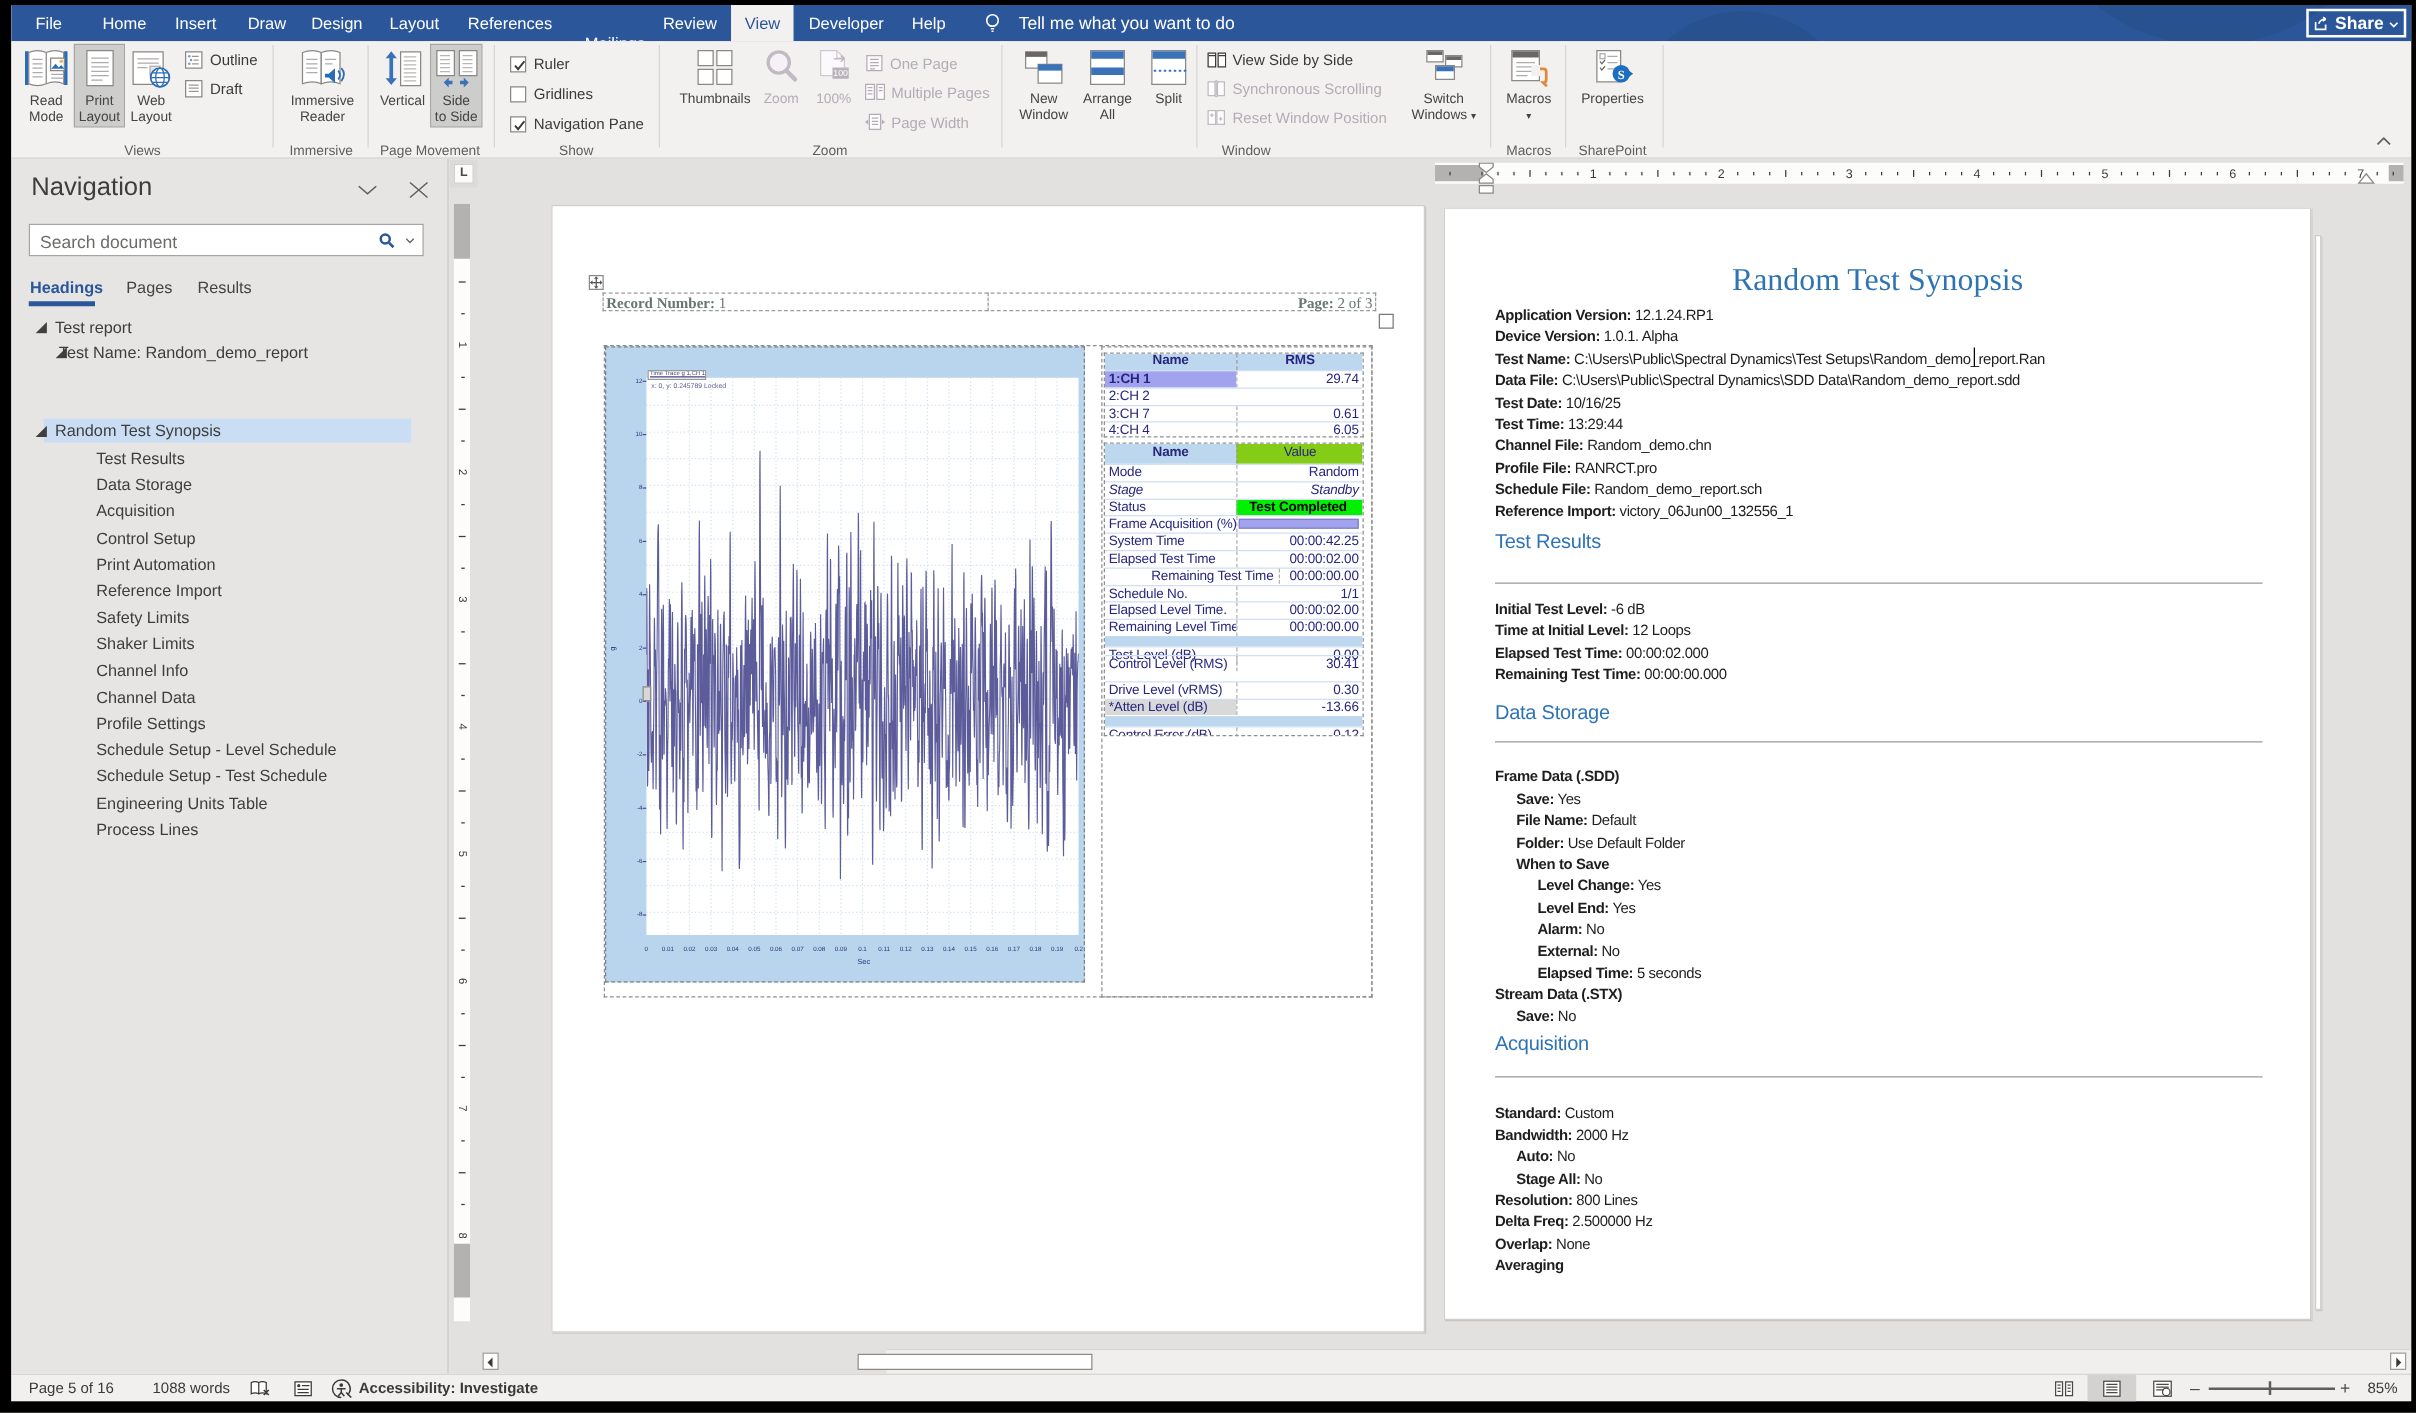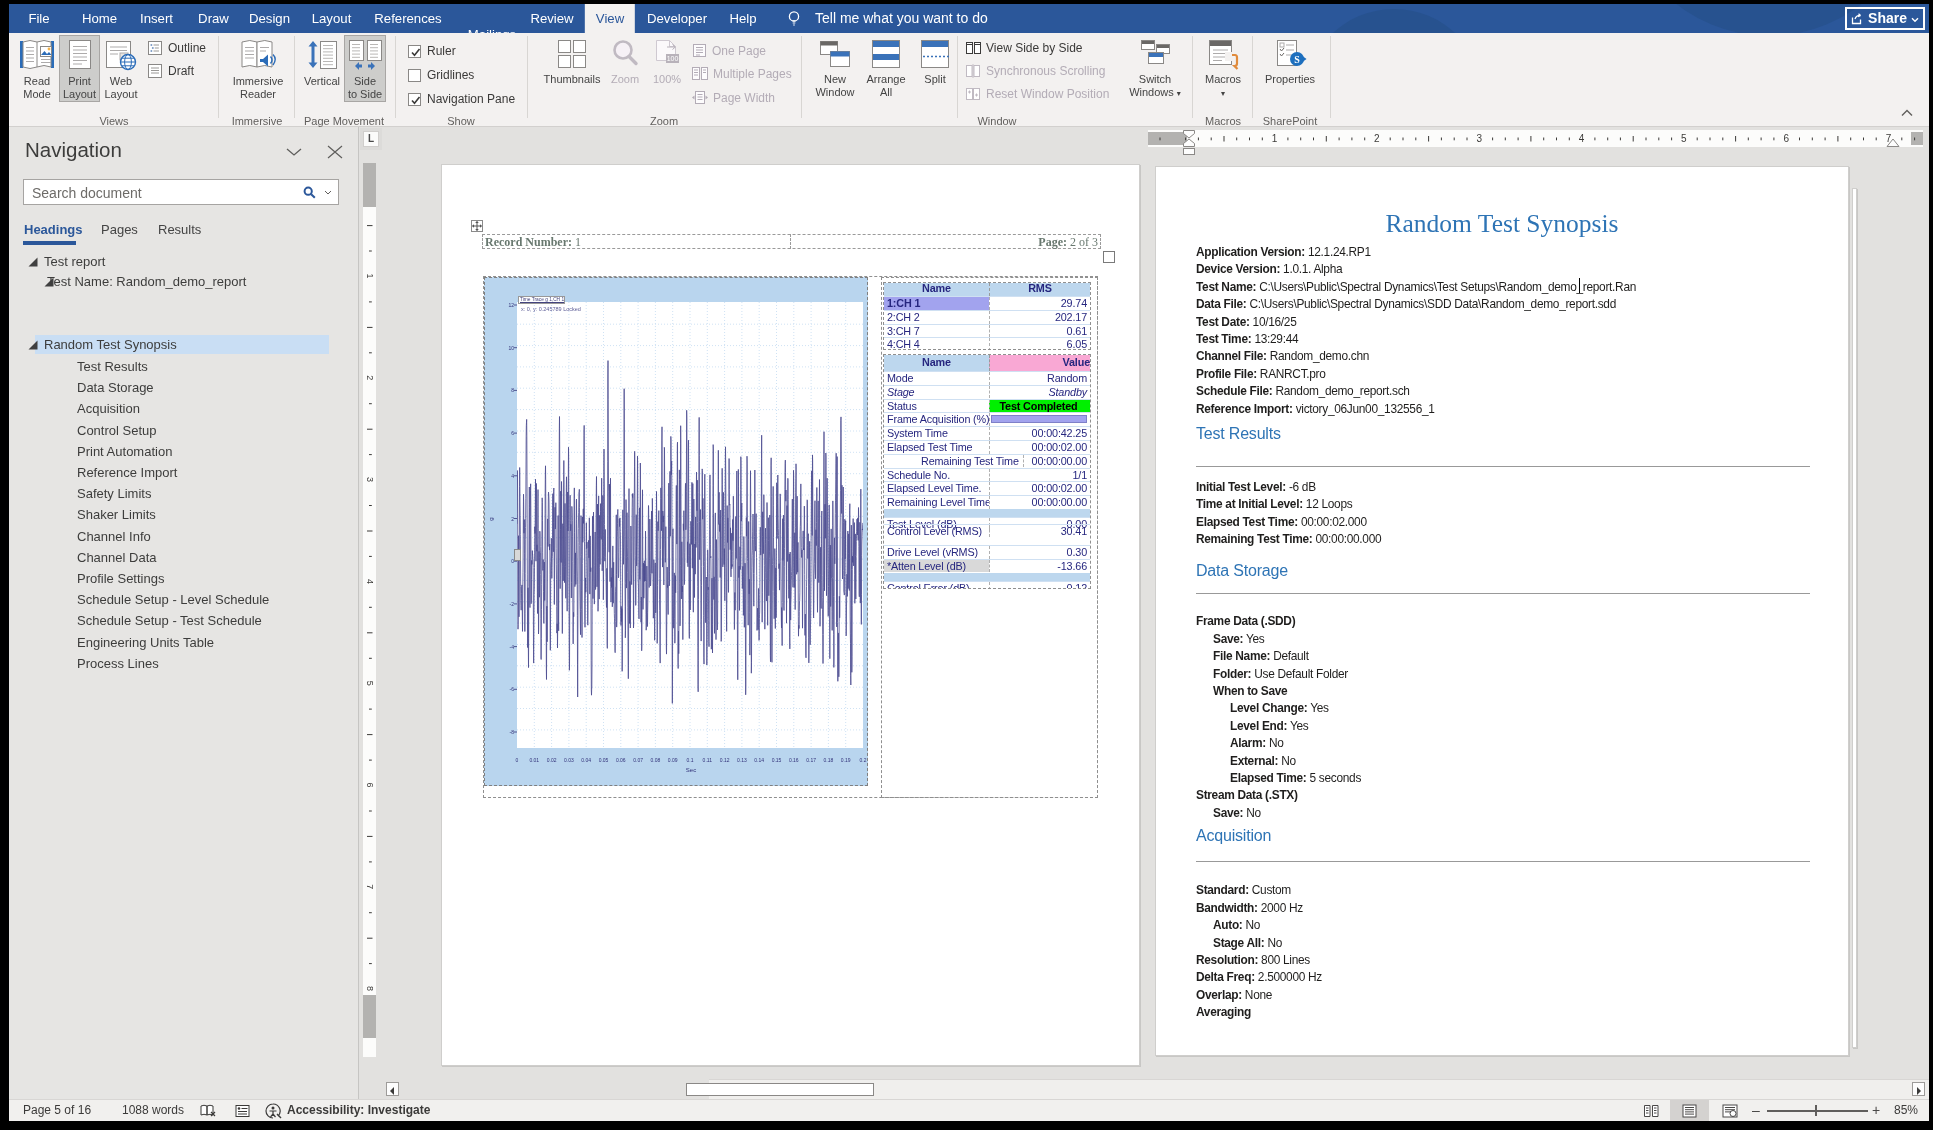--- a/index.html
+++ b/index.html
@@ -498,37 +498,37 @@
       <div class="a" style="left:521.6px;top:150px;width:217px;height:521px;border:1px dashed #8f8f8f"></div>
       <div class="a" style="left:524px;top:155.2px;width:208px;height:67.8px;border:1px dashed #8f8f8f;background:#fff;overflow:hidden">
         <div class="trow" style="position:absolute;left:0;top:0px;width:100%;height:12.6px;">
           <div style="width:105px;background:#bdd7ee;text-align:center;font-weight:700;line-height:11.6px">Name</div>
           <div style="flex:1;background:#bdd7ee;text-align:center;font-weight:700;line-height:11.6px;border-left:1px dashed #9a9a9a">RMS</div>
         </div>
         <div class="trow" style="position:absolute;left:0;top:12.6px;width:100%;height:14px;border-top:1px solid #cfe0f2;">
           <div class="n" style="width:105px;line-height:13px;background:#a2a3ee;font-weight:700">1:CH 1</div>
           <div class="v" style="flex:1;line-height:13px;border-left:1px dashed #b0b0b0;">29.74</div>
         </div>
-        <div class="trow" style="position:absolute;left:0;top:26.6px;width:100%;height:13.9px;border-top:1px solid #cfe0f2;">
+        <div class="trow" style="position:absolute;left:0;top:26.6px;width:100%;height:13.9px;border-top:1px solid #cfe0f2;flex-direction:column;">
           <div class="n" style="width:105px;line-height:12.9px;">2:CH 2</div>
           <div class="v" style="flex:1;line-height:12.9px;border-left:1px dashed #b0b0b0;">202.17</div>
         </div>
         <div class="trow" style="position:absolute;left:0;top:40.5px;width:100%;height:13.8px;border-top:1px solid #cfe0f2;">
           <div class="n" style="width:105px;line-height:12.8px;">3:CH 7</div>
           <div class="v" style="flex:1;line-height:12.8px;border-left:1px dashed #b0b0b0;">0.61</div>
         </div>
         <div class="trow" style="position:absolute;left:0;top:54.3px;width:100%;height:13.5px;border-top:1px solid #cfe0f2;">
           <div class="n" style="width:105px;line-height:12.5px;">4:CH 4</div>
           <div class="v" style="flex:1;line-height:12.5px;border-left:1px dashed #b0b0b0;">6.05</div>
         </div>
       </div>
       <div class="a" style="left:524px;top:226.5px;width:208px;height:235px;border:1px dashed #8f8f8f;background:#fff;overflow:hidden">
         <div class="trow" style="position:absolute;left:0;top:0px;width:100%;height:16.4px;">
           <div style="width:105px;background:#bdd7ee;text-align:center;font-weight:700;line-height:15.4px">Name</div>
-          <div style="flex:1;background:#f9a8d4;text-align:right;font-weight:700;line-height:15.4px;border-left:1px dashed #9a9a9a">Value</div>
+          <div style="flex:1;background:#84cc16;text-align:center;font-weight:400;line-height:15.4px;border-left:1px dashed #9a9a9a">Value</div>
         </div>
         <div class="trow" style="position:absolute;left:0;top:16.4px;width:100%;height:13.8px;border-top:1px solid #cfe0f2;">
           <div class="n" style="width:105px;line-height:12.8px;">Mode</div>
           <div class="v" style="flex:1;line-height:12.8px;border-left:1px dashed #b0b0b0;">Random</div>
         </div>
         <div class="trow" style="position:absolute;left:0;top:30.2px;width:100%;height:13.8px;border-top:1px solid #cfe0f2;font-style:italic;">
           <div class="n" style="width:105px;line-height:12.8px;">Stage</div>
           <div class="v" style="flex:1;line-height:12.8px;border-left:1px dashed #b0b0b0;">Standby</div>
         </div>
         <div class="trow" style="position:absolute;left:0;top:44px;width:100%;height:13.8px;border-top:1px solid #cfe0f2;">

